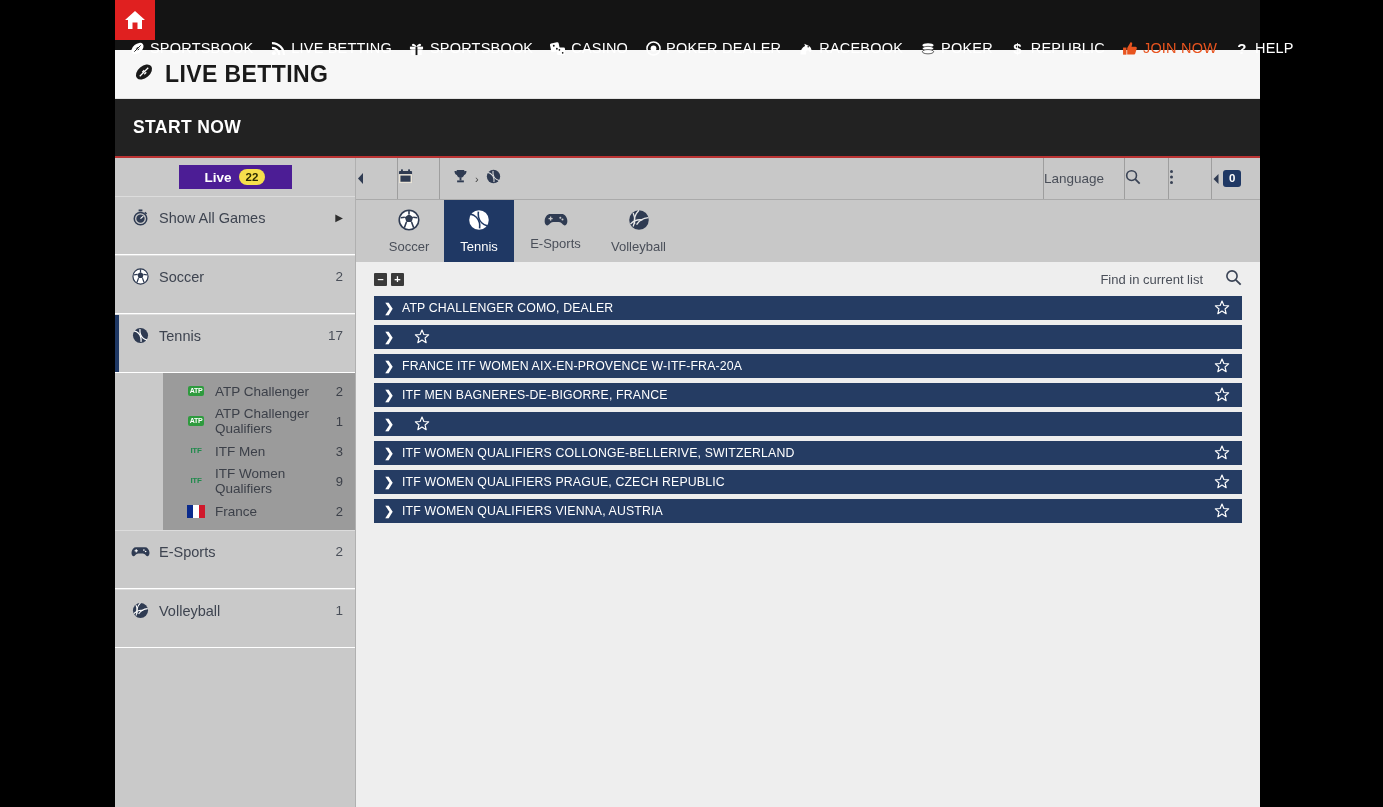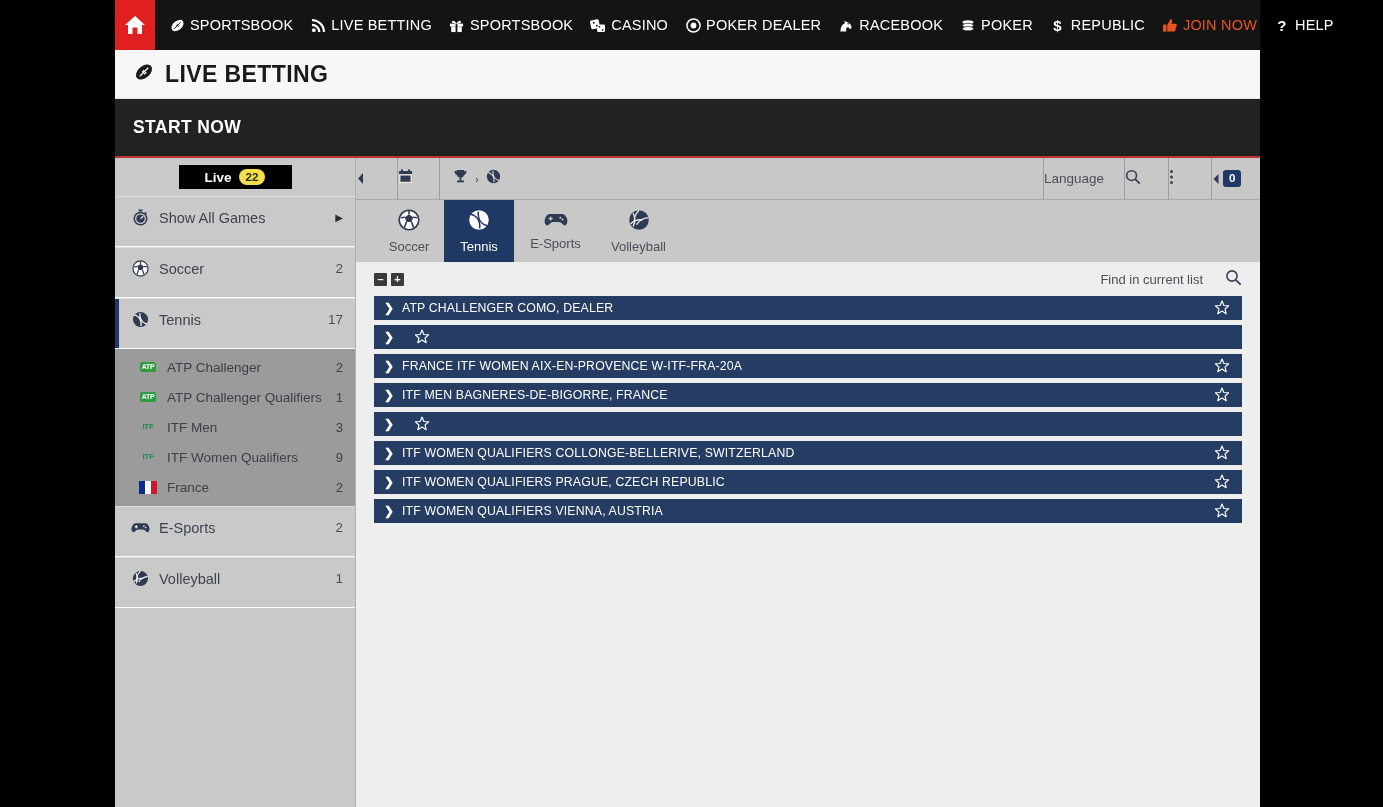--- a/index.html
+++ b/index.html
@@ -4,21 +4,21 @@
 <style>
   html,body{margin:0;padding:0;}
   body{
     width:1383px;height:807px;background:#000;overflow:hidden;
     font-family:"Liberation Sans", sans-serif;
     -webkit-font-smoothing:antialiased;
   }
   .page{position:absolute;left:115px;top:0;width:1145px;height:807px;background:#eeeeee;}
 
   
-  .topnav{height:50px;background:#141414;display:flex;align-items:stretch;}
+  .topnav{height:50px;background:#141414;display:flex;align-items:stretch;flex-direction:column;}
   .home-btn{width:40px;background:#e02020;display:flex;align-items:center;justify-content:center;flex:0 0 40px;}
   .home-btn svg{display:block;}
   .navitems{display:flex;align-items:center;padding-left:14px;gap:17px;flex:1;}
   .navitem{display:flex;align-items:center;gap:5px;color:#ffffff;font-size:14.5px;letter-spacing:.2px;white-space:nowrap;cursor:pointer;}
   .navitem .lbl{font-family:"Liberation Sans",sans-serif;}
   .navitem.join{color:#e8541f;}
   .navicon{display:inline-flex;align-items:center;justify-content:center;width:16px;height:16px;}
   .navicon svg{display:block;}
 
   
@@ -29,32 +29,32 @@
   .startnow{height:57px;background:#222222;border-bottom:2px solid #b33;display:flex;align-items:center;padding-left:18px;}
   .startnow .t{color:#fff;font-size:17.5px;font-weight:bold;letter-spacing:.4px;}
 
   
   .body{display:flex;height:652px;}
   .sidebar{width:240px;flex:0 0 240px;background:#c9c9c9;border-right:1px solid #b0b0b0;}
   .content{flex:1;background:#eeeeee;display:flex;flex-direction:column;}
 
   
   .live-head{height:38px;background:#c9c9c9;display:flex;align-items:center;justify-content:center;}
-  .live-pill{background:#000000;width:113px;height:24px;display:flex;align-items:center;justify-content:center;gap:7px;}
+  .live-pill{background:#4c1d95;width:113px;height:24px;display:flex;align-items:center;justify-content:center;gap:7px;}
   .live-pill .lv{color:#fff;font-size:13.5px;font-weight:bold;}
   .live-pill .cnt{background:#f6df4c;color:#2b2b00;font-size:11.5px;font-weight:bold;border-radius:9px;padding:1px 7px;line-height:14px;}
 
-  .srow{height:41px;display:flex;align-items:center;padding:0 12px 8px 14px;border-bottom:1px solid #ffffff;border-top:1px solid #dcdcdc;background:#c9c9c9;cursor:pointer;position:relative;}
+  .srow{height:41px;display:flex;align-items:center;padding:0 12px 16px 14px;border-bottom:1px solid #ffffff;border-top:1px solid #dcdcdc;background:#c9c9c9;cursor:pointer;position:relative;}
   .srow .ic{width:22px;flex:0 0 22px;display:flex;align-items:center;justify-content:center;margin-right:8px;}
   .srow .nm{flex:1;color:#3e4450;font-size:14.5px;}
   .srow .ct{color:#4a4f59;font-size:13.5px;}
   .srow .arr{color:#2e2e2e;font-size:10px;}
   .srow.active{background:#c9c9c9;}
   .srow.active::before{content:"";position:absolute;left:0;top:0;bottom:0;width:4px;background:#1f3864;}
-  .subs{background:#9b9b9b;padding:3px 0 4px 0;}
+  .subs{background:#9b9b9b;padding:3px 0 4px 0;margin-left:48px;}
   .subrow{height:30px;display:flex;align-items:center;padding:0 12px 0 22px;cursor:pointer;}
   .subrow .ic{width:22px;flex:0 0 22px;display:flex;align-items:center;justify-content:center;margin-right:8px;}
   .subrow .nm{flex:1;color:#3c4049;font-size:13.5px;}
   .subrow .ct{color:#3c4049;font-size:13px;}
   .lgbadge{font-size:7px;font-weight:bold;letter-spacing:-.3px;padding:1px 2px;border-radius:2px;color:#fff;line-height:8px;}
   .lg-atp{background:#2e9b3e;}
   .lg-itf{background:transparent;color:#1f8a4c;font-size:8px;}
   .flagfr{width:18px;height:13px;display:inline-block;background:linear-gradient(to right,#0a2a8c 0 33.3%,#ffffff 33.3% 66.6%,#d0182b 66.6% 100%);}
 
   

